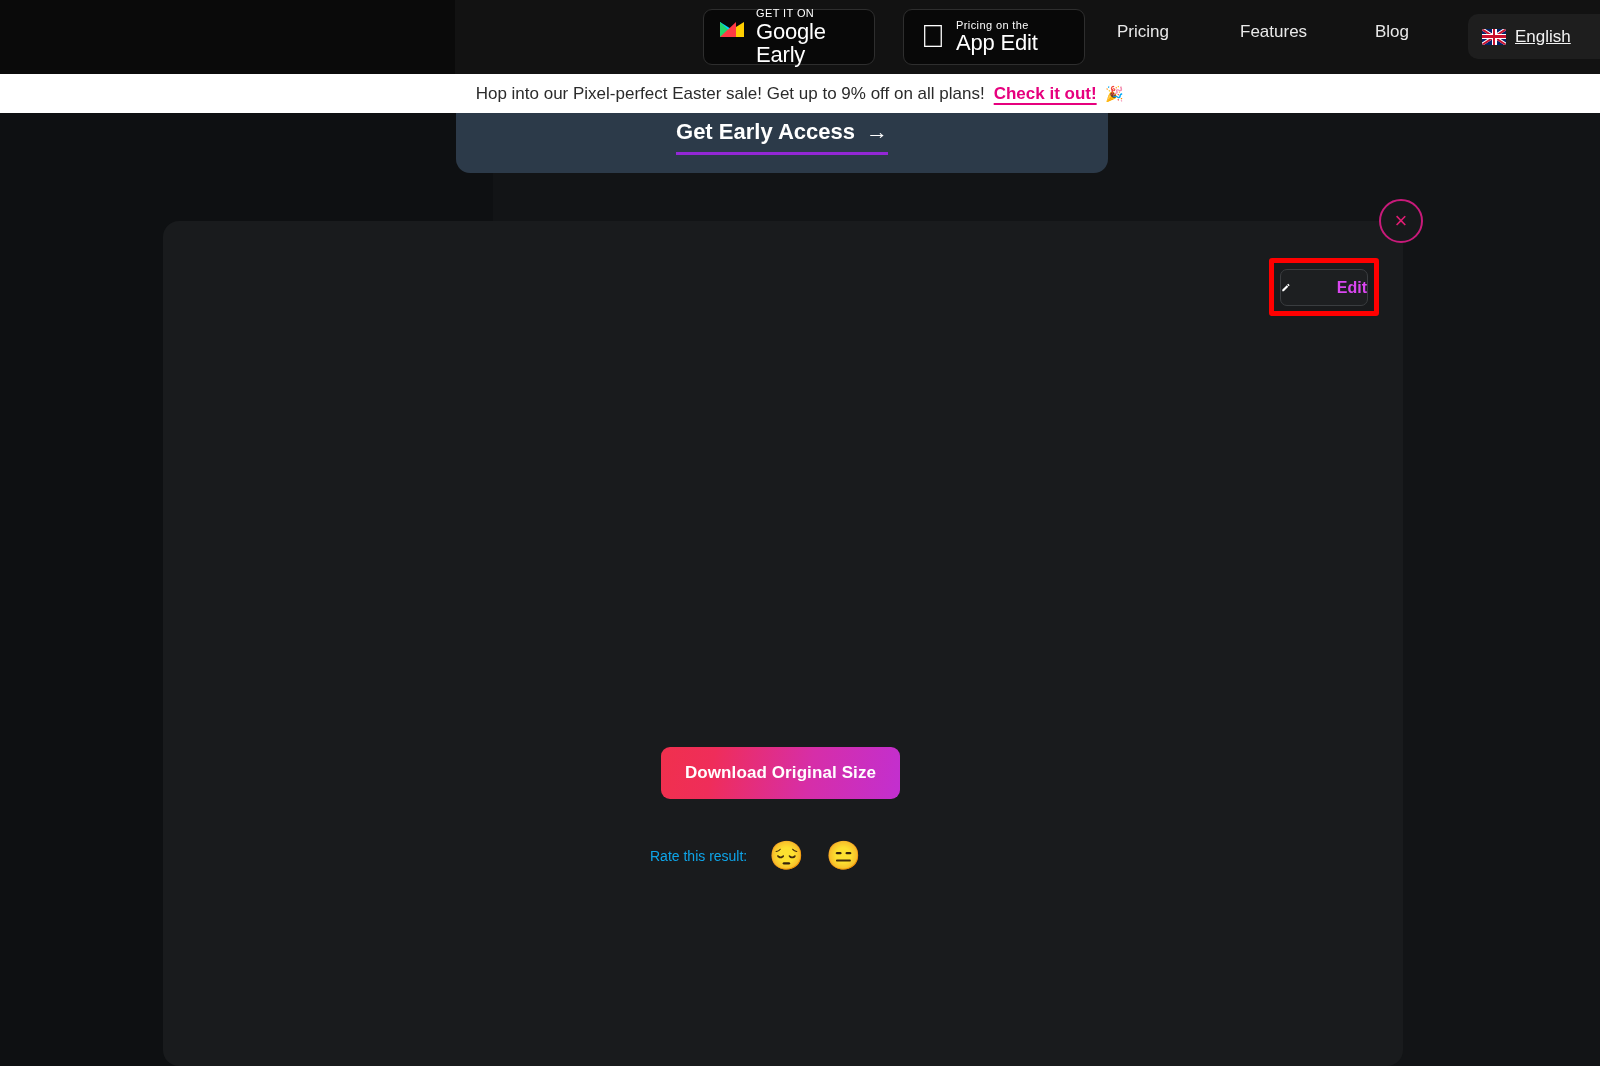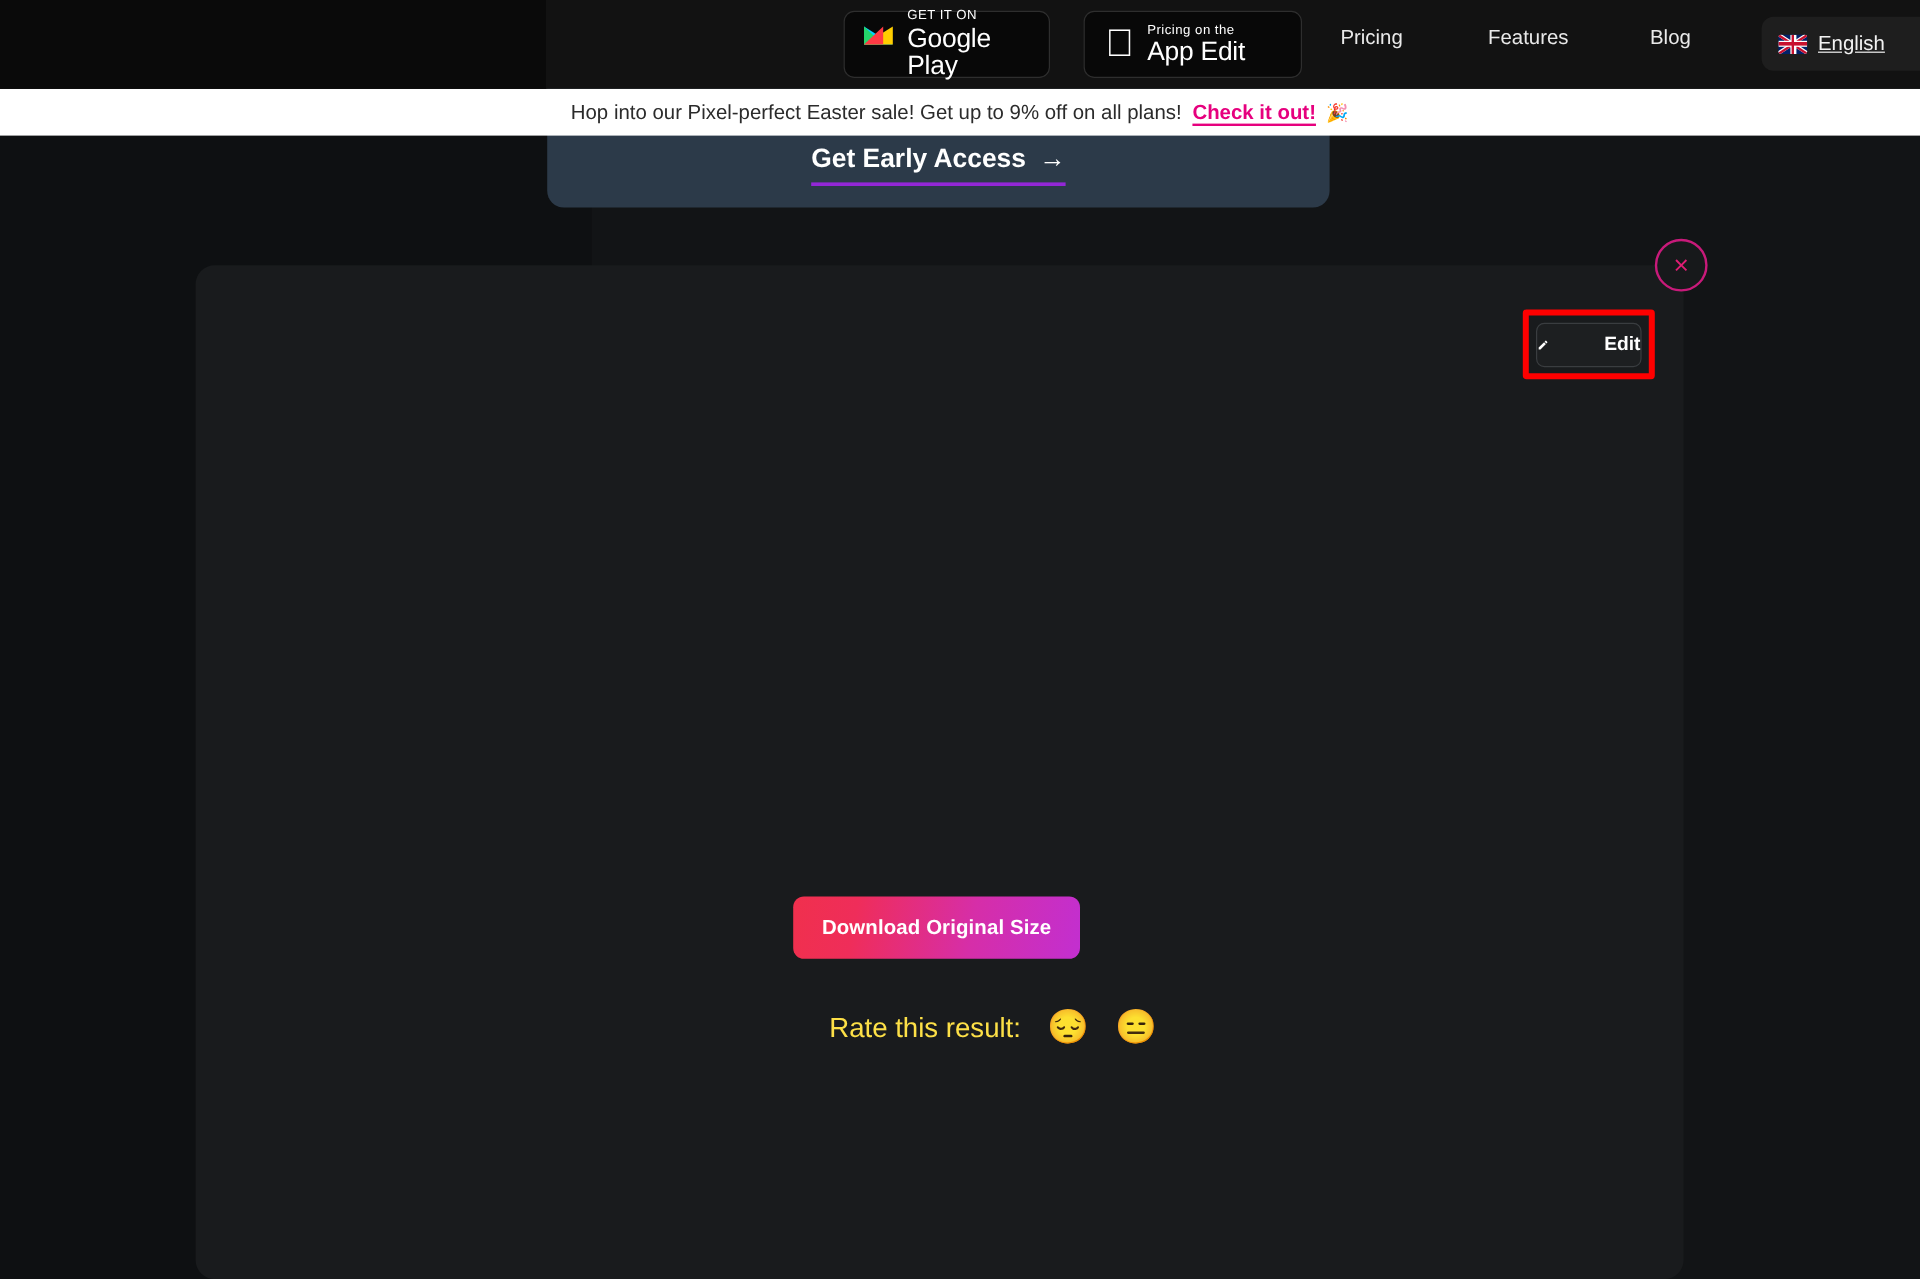--- a/index.html
+++ b/index.html
@@ -276,21 +276,21 @@
     border: 1px solid #3a3d40;
     border-radius: 7px;
     display: flex;
     align-items: center;
     justify-content: center;
     gap: 7px;
     cursor: pointer;
     z-index: 19;
   }
   .edit-button .edit-label {
-    color: #ffffff; font-size: 16px; font-weight: 700; margin-left: 39px;
+    color: #d946ef; font-size: 16px; font-weight: 700; margin-left: 39px;
   }
   .pencil-icon {
     width: 15px; height: 15px;
     display: block;
   }
 
   
   .img-panel {
     position: absolute;
     top: 324px;
@@ -355,21 +355,21 @@
   
   .rate-row {
     position: absolute;
     left: 650px; top: 838px;
     height: 36px;
     display: flex;
     align-items: center;
     gap: 22px;
     z-index: 10;
   }
-  .rate-label { color: #fde047; font-size: 23px; margin-left: 41px; }
+  .rate-label { color: #0ea5e9; font-size: 14px; }
   .rate-emoji { font-size: 28px; line-height: 1; cursor: pointer; }
   .rate-emoji:first-of-type { margin-left: 10px; }
 </style>
 </head>
 <body>
 
 <div id="page">
 
   <div class="left-gutter"></div>
 
@@ -624,21 +624,21 @@
 
     <div class="store-badge" id="badge-google">
       <span class="gplay-glyph">
         <span class="gp-tl"></span>
           <span class="gp-bl"></span>
         <span class="gp-r1"></span>
           <span class="gp-r2"></span>
       </span>
       <span class="badge-text">
         <span class="badge-small">GET IT ON</span>
-        <span class="badge-big">Google Play</span>
+        <span class="badge-big">Google Early</span>
       </span>
     </div>
 
     <div class="store-badge" id="badge-apple">
       <span class="apple-glyph"></span>
       <span class="badge-text">
         <span class="badge-small">Pricing on the</span>
         <span class="badge-big">App Edit</span>
       </span>
     </div>

